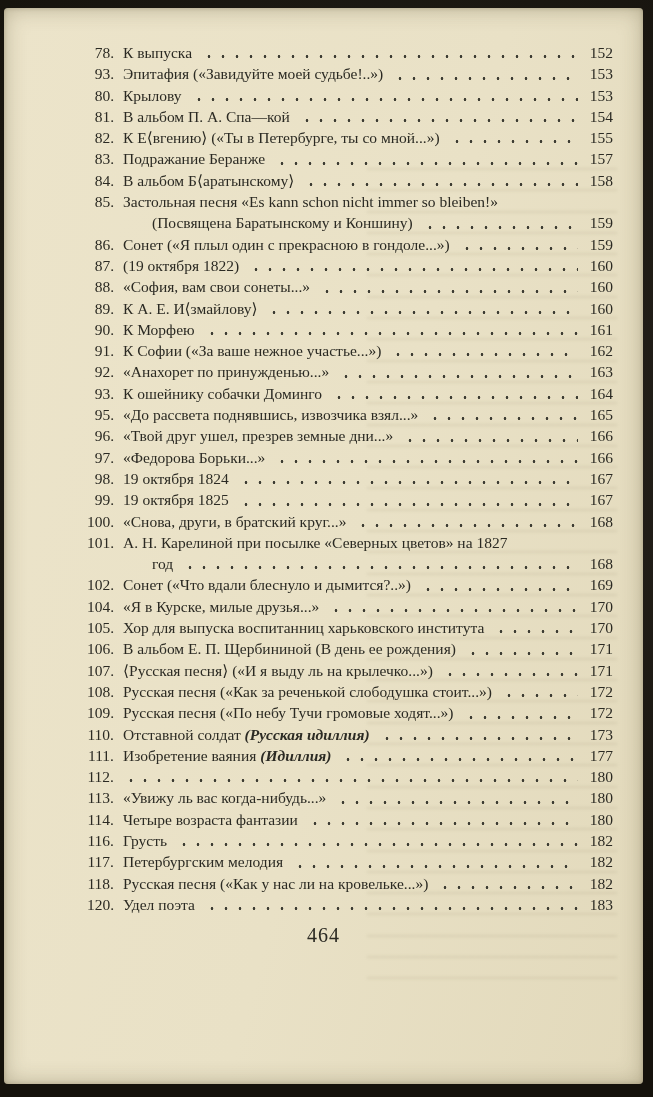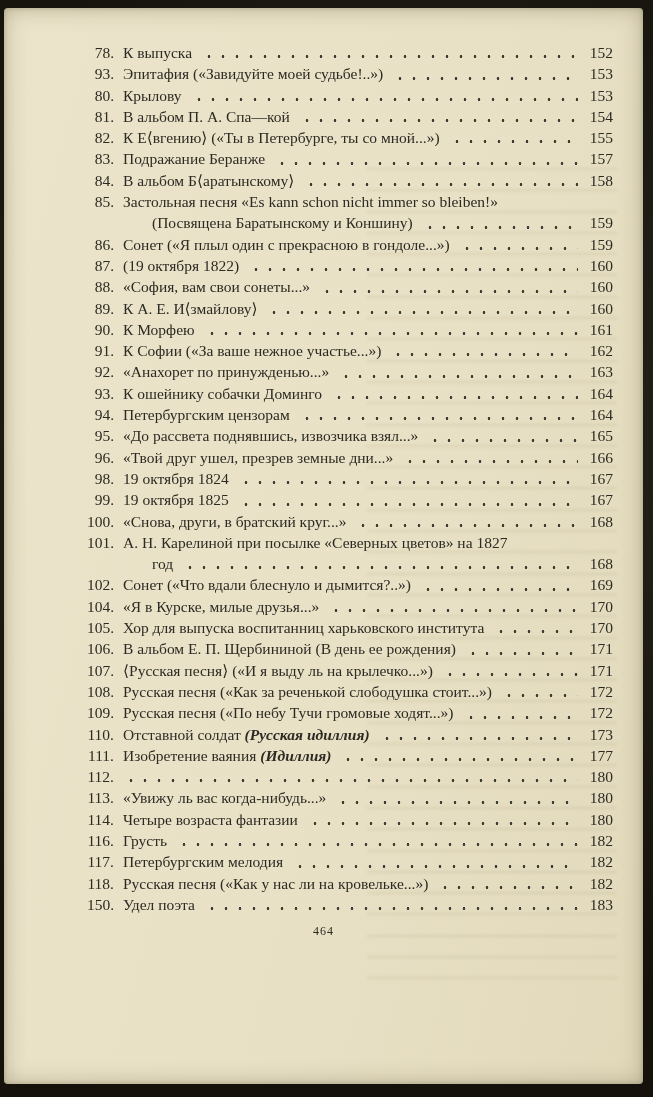--- a/index.html
+++ b/index.html
@@ -75,21 +75,21 @@
   }
   .pg {
     flex: 0 0 auto;
     min-width: 30px;
     text-align: right;
   }
   .footer {
     margin-top: 9px;
     text-align: center;
     color: #2b2a23;
-    font-size: 12px;
+    font-size: 20px;
     letter-spacing: 1px;
   }
 </style>
 </head>
 <body>
 
 <div class="scan">
   <div class="paper">
     <div class="toc">
         <div class="entry">
@@ -218,38 +218,38 @@
         <div class="entry">
           <div class="line">
             <span class="num">93.</span>
             <span class="title">К ошейнику собачки Доминго</span>
             <span class="leader"></span>
             <span class="pg">164</span>
           </div>
         </div>
         <div class="entry">
           <div class="line">
-            <span class="num">94.</span>
-            <span class="title">Петербургским цензорам</span>
-            <span class="leader"></span>
-            <span class="pg">164</span>
-          </div>
-        </div>
-        <div class="entry">
-          <div class="line">
             <span class="num">95.</span>
             <span class="title">«До рассвета поднявшись, извозчика взял...»</span>
             <span class="leader"></span>
             <span class="pg">165</span>
           </div>
         </div>
         <div class="entry">
           <div class="line">
             <span class="num">96.</span>
             <span class="title">«Твой друг ушел, презрев земные дни...»</span>
+            <span class="leader"></span>
+            <span class="pg">166</span>
+          </div>
+        </div>
+        <div class="entry">
+          <div class="line">
+            <span class="num">97.</span>
+            <span class="title">«Федорова Борьки...»</span>
             <span class="leader"></span>
             <span class="pg">166</span>
           </div>
         </div>
         <div class="entry">
           <div class="line">
             <span class="num">98.</span>
             <span class="title">19 октября 1824</span>
             <span class="leader"></span>
             <span class="pg">167</span>
@@ -398,21 +398,21 @@
         <div class="entry">
           <div class="line">
             <span class="num">118.</span>
             <span class="title">Русская песня («Как у нас ли на кровельке...»)</span>
             <span class="leader"></span>
             <span class="pg">182</span>
           </div>
         </div>
         <div class="entry">
           <div class="line">
-            <span class="num">150.</span>
+            <span class="num">120.</span>
             <span class="title">Удел поэта</span>
             <span class="leader"></span>
             <span class="pg">183</span>
           </div>
         </div>
       </div>
     <div class="footer">464</div>
   </div>
 </div>
 

